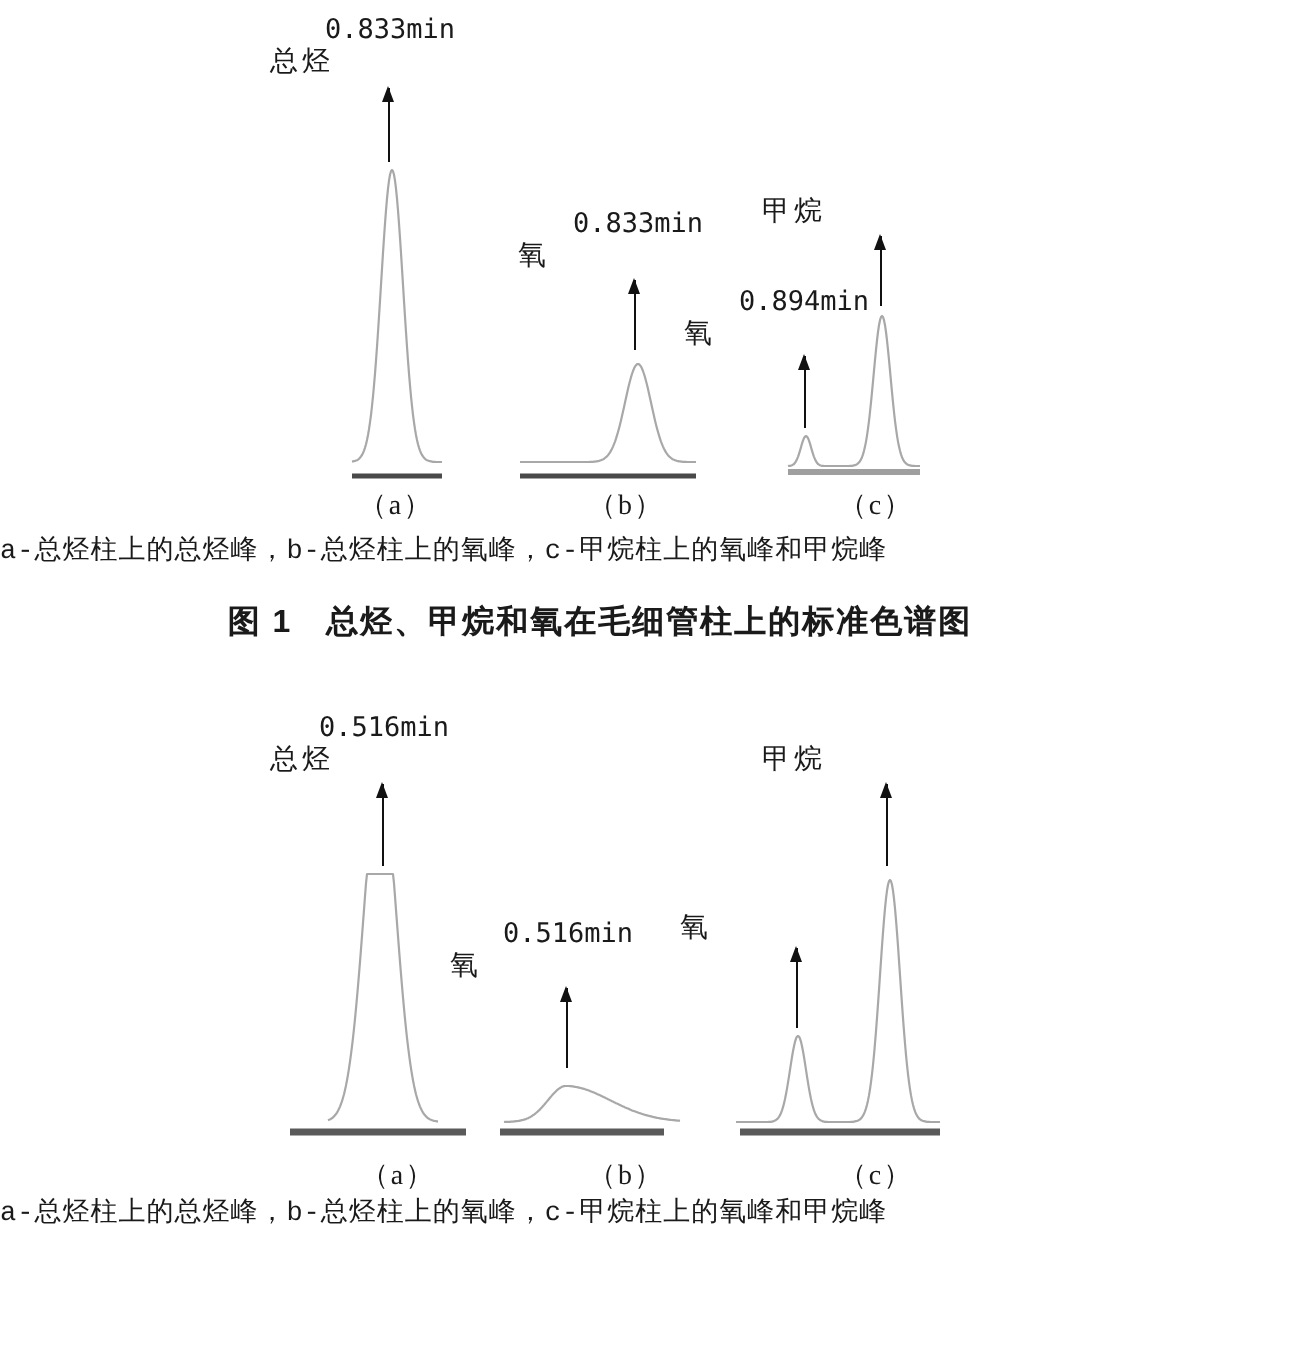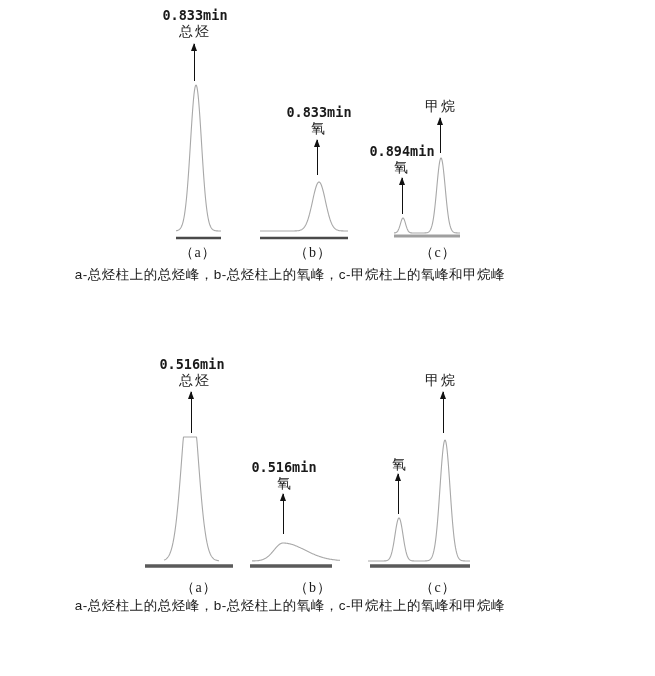--- a/index.html
+++ b/index.html
@@ -1,30 +1,30 @@
 <!DOCTYPE html>
 <html><head>
 <meta charset="utf-8">
 <style>
   html,body{margin:0;padding:0;}
   body{background:#ffffff;font-family:"Liberation Serif",serif;}
   #page{position:relative;width:655px;height:676px;background:#ffffff;overflow:hidden;color:#1a1a1a;}
   .anno-time{position:absolute;width:120px;text-align:center;
     font-family:"DejaVu Sans Mono","Liberation Mono",monospace;
-    font-size:13.5px;font-weight:bold;line-height:16px;white-space:nowrap;}
-  .anno-name{position:absolute;width:120px;text-align:center;
+    font-size:13.5px;font-weight:normal;line-height:16px;white-space:nowrap;}
+  .anno-name{position:absolute;width:120px;
     font-family:"Liberation Serif",serif;font-size:14px;line-height:16px;
     letter-spacing:2px;white-space:nowrap;}
   .up-arrow{position:absolute;width:0;border-left:1.4px solid #111;}
   .up-arrow::before{content:"";position:absolute;left:-4.2px;top:-1px;
     border:3.5px solid transparent;border-top:none;border-bottom:8px solid #111;}
   .plabel{position:absolute;width:60px;text-align:center;
     font-family:"Liberation Serif",serif;font-size:14px;letter-spacing:1px;}
-  .legend{position:absolute;left:0;width:580px;text-align:center;
-    font-family:Liberation Sans, sans-serif;font-size:13.5px;letter-spacing:0.5px;white-space:nowrap;}
+  .legend{position:absolute;left:0;width:580px;
+    font-family:Liberation Mono, monospace;font-size:13.5px;letter-spacing:0.5px;white-space:nowrap;}
   .fig-title{position:absolute;left:0;width:600px;text-align:center;
     font-family:"Liberation Sans",sans-serif;font-weight:bold;font-size:16px;
     letter-spacing:1px;white-space:nowrap;}
   svg.curves{position:absolute;left:0;top:0;}
 </style>
 </head>
 <body>
 
 <div id="page">
 
@@ -56,20 +56,21 @@
 
   <div class="anno-time" style="left:342px;top:143px">0.894min</div>
   <div class="anno-name" style="left:342px;top:160px">氧</div>
   <div class="up-arrow" style="left:402px;top:178px;height:36px"></div>
 
   <div class="plabel" style="left:168px;top:244px">（a）</div>
   <div class="plabel" style="left:283px;top:244px">（b）</div>
   <div class="plabel" style="left:408px;top:244px">（c）</div>
 
   <div class="legend" style="top:266px">a-总烃柱上的总烃峰，b-总烃柱上的氧峰，c-甲烷柱上的氧峰和甲烷峰</div>
+  <div class="fig-title" style="top:301px">图 1　总烃、甲烷和氧在毛细管柱上的标准色谱图</div>
 
   <div class="anno-time" style="left:132px;top:356px">0.516min</div>
   <div class="anno-name" style="left:135px;top:373px">总烃</div>
   <div class="up-arrow" style="left:191px;top:392px;height:41px"></div>
 
   <div class="anno-time" style="left:224px;top:459px">0.516min</div>
   <div class="anno-name" style="left:225px;top:476px">氧</div>
   <div class="up-arrow" style="left:283px;top:494px;height:40px"></div>
 
   <div class="anno-name" style="left:381px;top:373px">甲烷</div>

